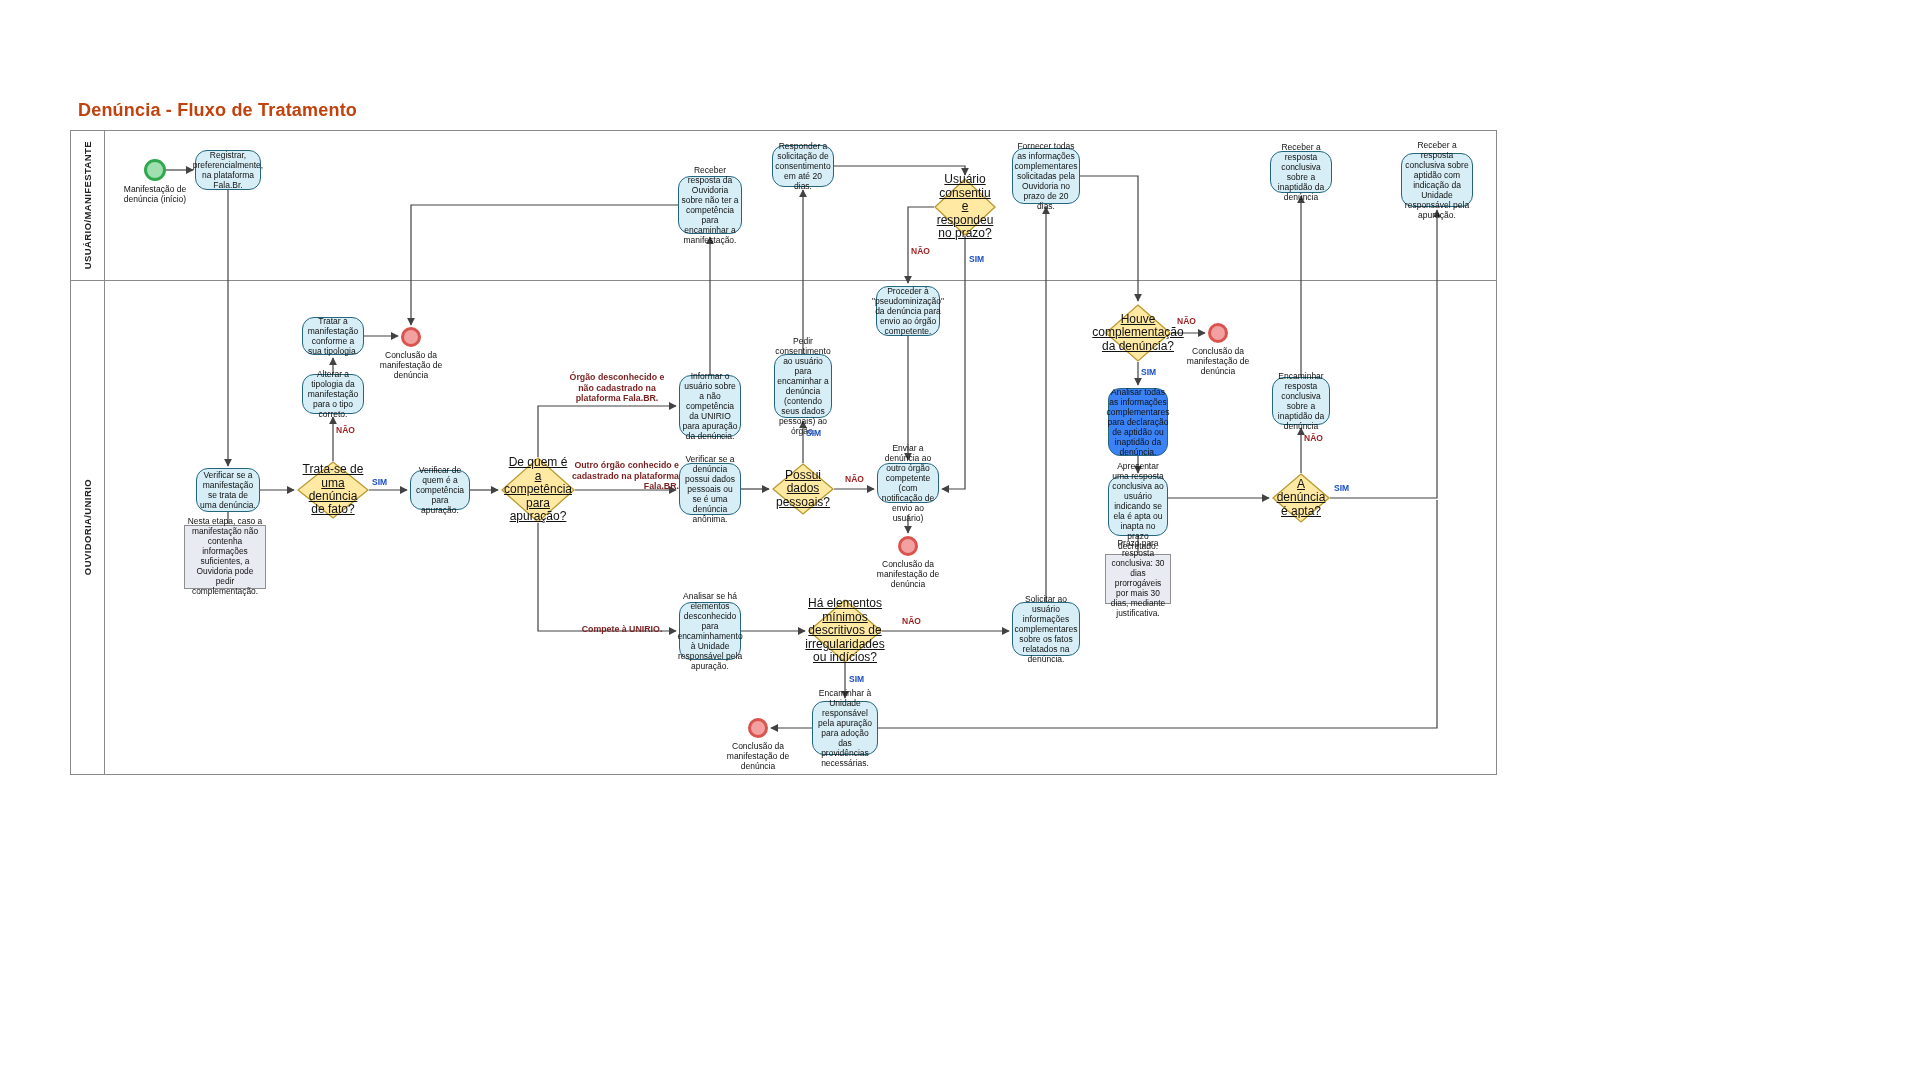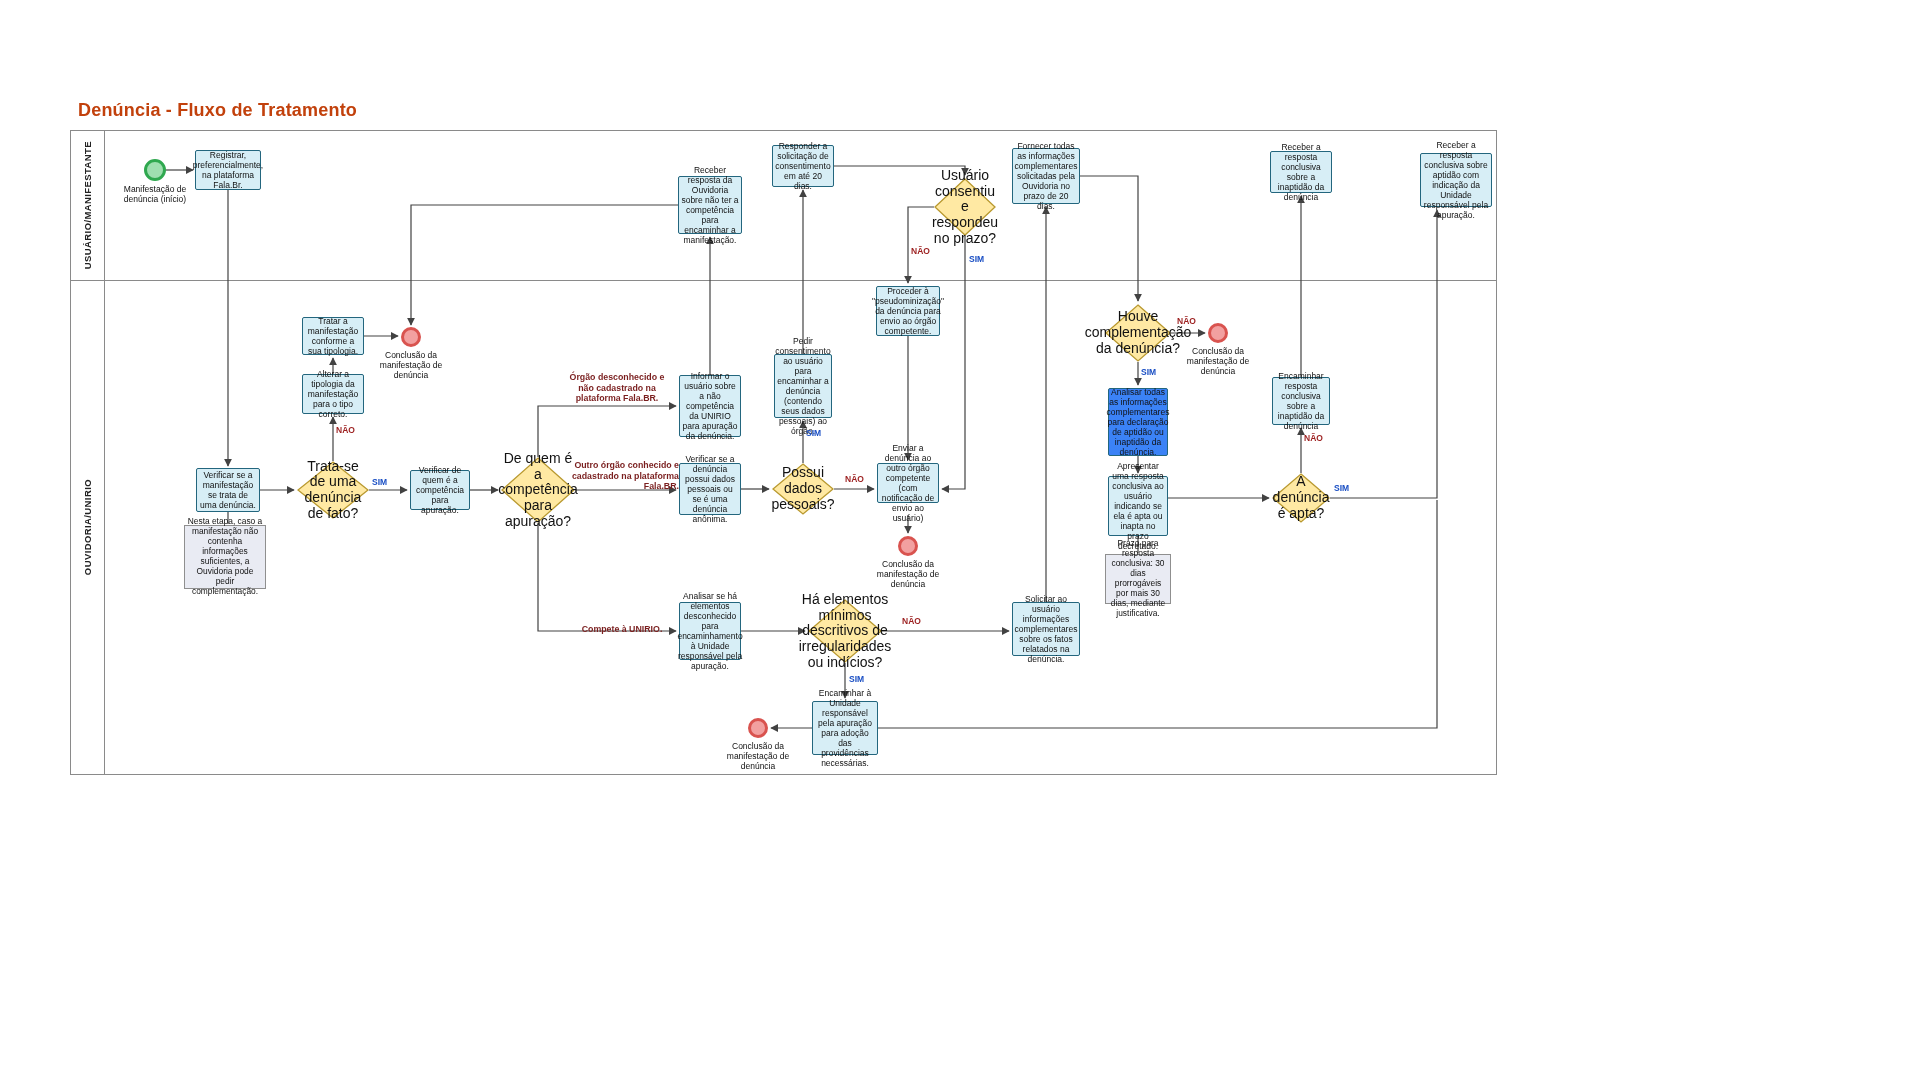--- a/index.html
+++ b/index.html
@@ -9,25 +9,25 @@
   .title { position:absolute; left:78px; top:100px; font-size:18px; font-weight:bold; color:#c2410c; letter-spacing:.2px; }
   .pool { position:absolute; left:70px; top:130px; width:1427px; height:645px; border:1.5px solid #8a8a8a; background:#fff; }
   .lane { position:absolute; left:0; width:100%; }
   .lane1 { top:0; height:150px; border-bottom:1.5px solid #8a8a8a; }
   .lane2 { top:150px; height:493px; }
   .lane-header { position:absolute; left:0; top:0; width:34px; height:100%; border-right:1.5px solid #8a8a8a; display:flex; align-items:center; justify-content:center; }
   .lane-label { writing-mode:vertical-rl; transform:rotate(180deg); font-size:9.5px; font-weight:bold; color:#222; letter-spacing:.4px; white-space:nowrap; }
   .edges { position:absolute; left:0; top:0; pointer-events:none; }
   .nodes-layer { position:absolute; left:0; top:0; width:100%; height:100%; }
   .node { position:absolute; display:flex; align-items:center; justify-content:center; text-align:center; color:#111; }
-  .box { border:1.3px solid #23667e; border-radius:2px; font-size:8.5px; line-height:1.18; padding:2px; }
+  .box { border:1.3px solid #23667e; border-radius:12px; font-size:8.5px; line-height:1.18; padding:2px; }
   .note { border:1px solid #8f8f8f; font-size:8.4px; line-height:1.18; padding:2px; }
   .diamond { background:transparent; }
   .diamond svg { position:absolute; left:0; top:0; }
-  .diamond .dlabel { position:relative; z-index:1; font-size:14px; line-height:1.12; padding:0 5px; }
+  .diamond .dlabel { position:relative; z-index:1; font-size:12px; line-height:1.12; padding:0 5px;text-decoration:underline; }
   .event { position:absolute; border-radius:50%; border:3.5px solid; }
   .caption { position:absolute; text-align:center; font-size:8.5px; line-height:1.2; color:#111; }
   .edge-label { position:absolute; font-size:8.5px; font-weight:bold; white-space:nowrap; }
   .branch-label { position:absolute; text-align:center; font-size:8.8px; font-weight:bold; line-height:1.2; }
 </style>
 </head>
 <body>
 
 <div class="canvas">
 
@@ -111,21 +111,21 @@
           <polygon points="31,1 61,29 31,57 1,29" fill="#ffe9a3" stroke="#b9992f" stroke-width="1.3"></polygon>
         </svg>
         <span class="dlabel">Usuário consentiu e respondeu no prazo?</span>
       </div>
       <div class="node box" style="left: 1012px; top: 148px; width: 68px; height: 56px; background: rgb(215, 238, 246); border-color: rgb(35, 102, 126);">
         <span>Fornecer todas as informações complementares solicitadas pela Ouvidoria no prazo de 20 dias.</span>
       </div>
       <div class="node box" style="left: 1270px; top: 151px; width: 62px; height: 42px; background: rgb(215, 238, 246); border-color: rgb(35, 102, 126);">
         <span>Receber a resposta conclusiva sobre a inaptidão da denúncia</span>
       </div>
-      <div class="node box" style="left: 1401px; top: 153px; width: 72px; height: 54px; background: rgb(215, 238, 246); border-color: rgb(35, 102, 126); margin-left: 19px;">
+      <div class="node box" style="left: 1401px; top: 153px; width: 72px; height: 54px; background: rgb(215, 238, 246); border-color: rgb(35, 102, 126);">
         <span>Receber a resposta conclusiva sobre aptidão com indicação da Unidade responsável pela apuração.</span>
       </div>
       <div class="node box" style="left: 196px; top: 468px; width: 64px; height: 44px; background: rgb(215, 238, 246); border-color: rgb(35, 102, 126);">
         <span>Verificar se a manifestação se trata de uma denúncia.</span>
       </div>
       <div class="node note" style="left: 184px; top: 525px; width: 82px; height: 64px; background: rgb(233, 235, 243); border-color: rgb(143, 143, 143);">
         <span>Nesta etapa, caso a manifestação não contenha informações suficientes, a Ouvidoria pode pedir complementação.</span>
       </div>
       <div class="node diamond" style="left: 297px; top: 461px; width: 72px; height: 58px;">
         <svg width="72" height="58">

